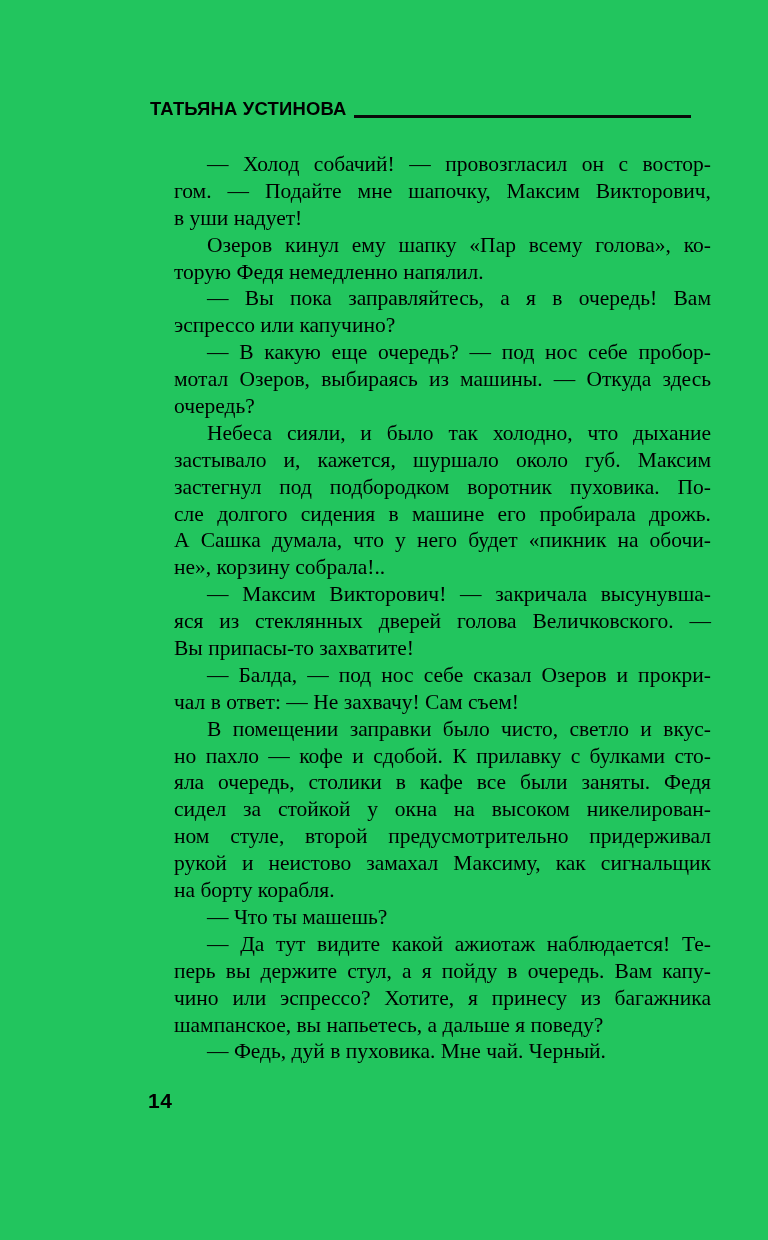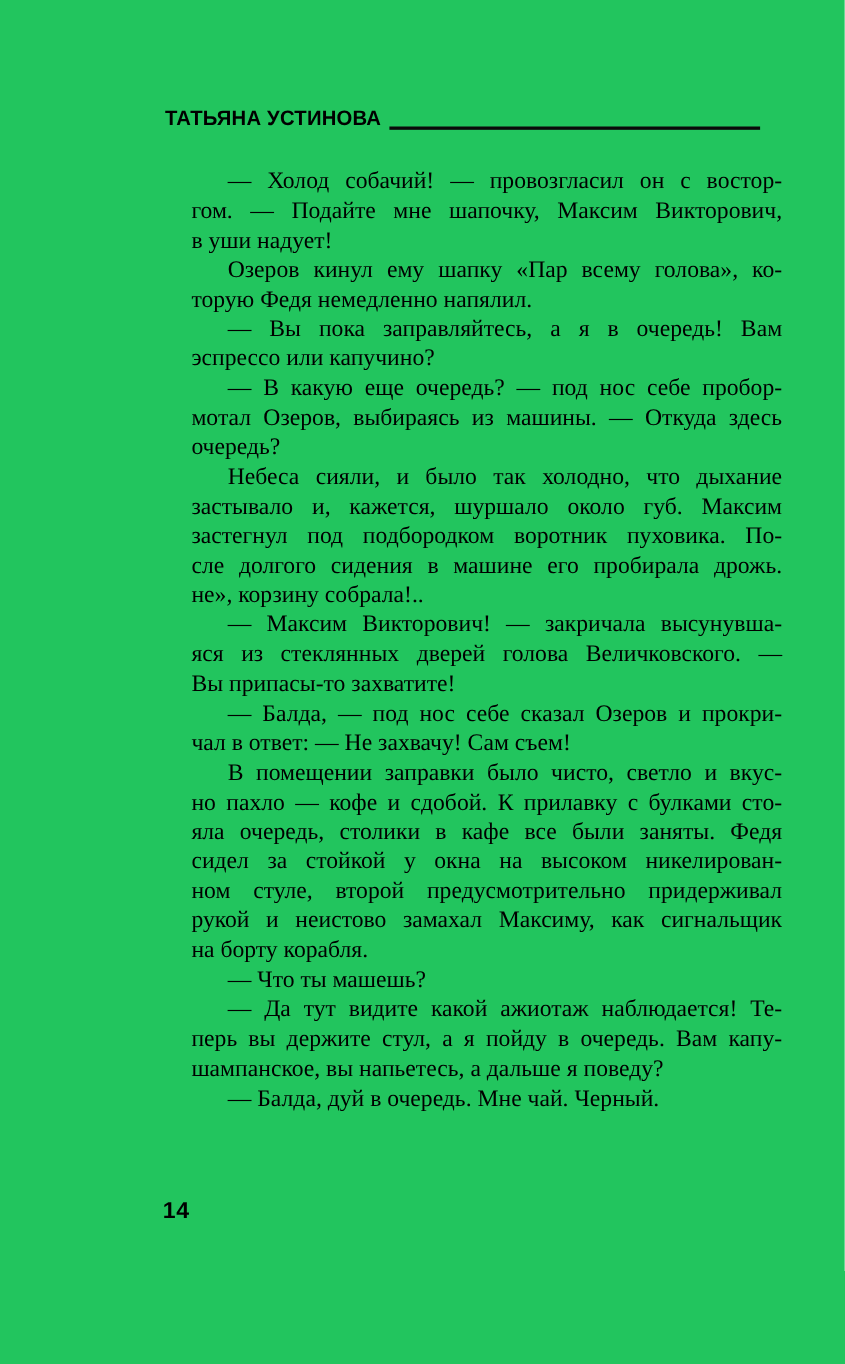--- a/index.html
+++ b/index.html
@@ -98,20 +98,21 @@
       <div class="paragraph">
         <div class="line first">— В какую еще очередь? — под нос себе пробор-</div>
         <div class="line">мотал Озеров, выбираясь из машины. — Откуда здесь</div>
         <div class="line last">очередь?</div>
       </div>
       <div class="paragraph">
         <div class="line first">Небеса сияли, и было так холодно, что дыхание</div>
         <div class="line">застывало и, кажется, шуршало около губ. Максим</div>
         <div class="line">застегнул под подбородком воротник пуховика. По-</div>
         <div class="line">сле долгого сидения в машине его пробирала дрожь.</div>
+        <div class="line">А Сашка думала, что у него будет «пикник на обочи-</div>
         <div class="line last">не», корзину собрала!..</div>
       </div>
       <div class="paragraph">
         <div class="line first">— Максим Викторович! — закричала высунувша-</div>
         <div class="line">яся из стеклянных дверей голова Величковского. —</div>
         <div class="line last">Вы припасы-то захватите!</div>
       </div>
       <div class="paragraph">
         <div class="line first">— Балда, — под нос себе сказал Озеров и прокри-</div>
         <div class="line last">чал в ответ: — Не захвачу! Сам съем!</div>
@@ -124,22 +125,23 @@
         <div class="line">ном стуле, второй предусмотрительно придерживал</div>
         <div class="line">рукой и неистово замахал Максиму, как сигнальщик</div>
         <div class="line last">на борту корабля.</div>
       </div>
       <div class="paragraph">
         <div class="line first last">— Что ты машешь?</div>
       </div>
       <div class="paragraph">
         <div class="line first">— Да тут видите какой ажиотаж наблюдается! Те-</div>
         <div class="line">перь вы держите стул, а я пойду в очередь. Вам капу-</div>
+        <div class="line">чино или эспрессо? Хотите, я принесу из багажника</div>
         <div class="line last">шампанское, вы напьетесь, а дальше я поведу?</div>
       </div>
       <div class="paragraph">
-        <div class="line first last">— Балда, дуй в очередь. Мне чай. Черный.</div>
+        <div class="line first last">— Федь, дуй в пуховика. Мне чай. Черный.</div>
       </div>
     </div>
 
   <div class="page-number">14</div>
 
 </div>
 
 </body></html>

